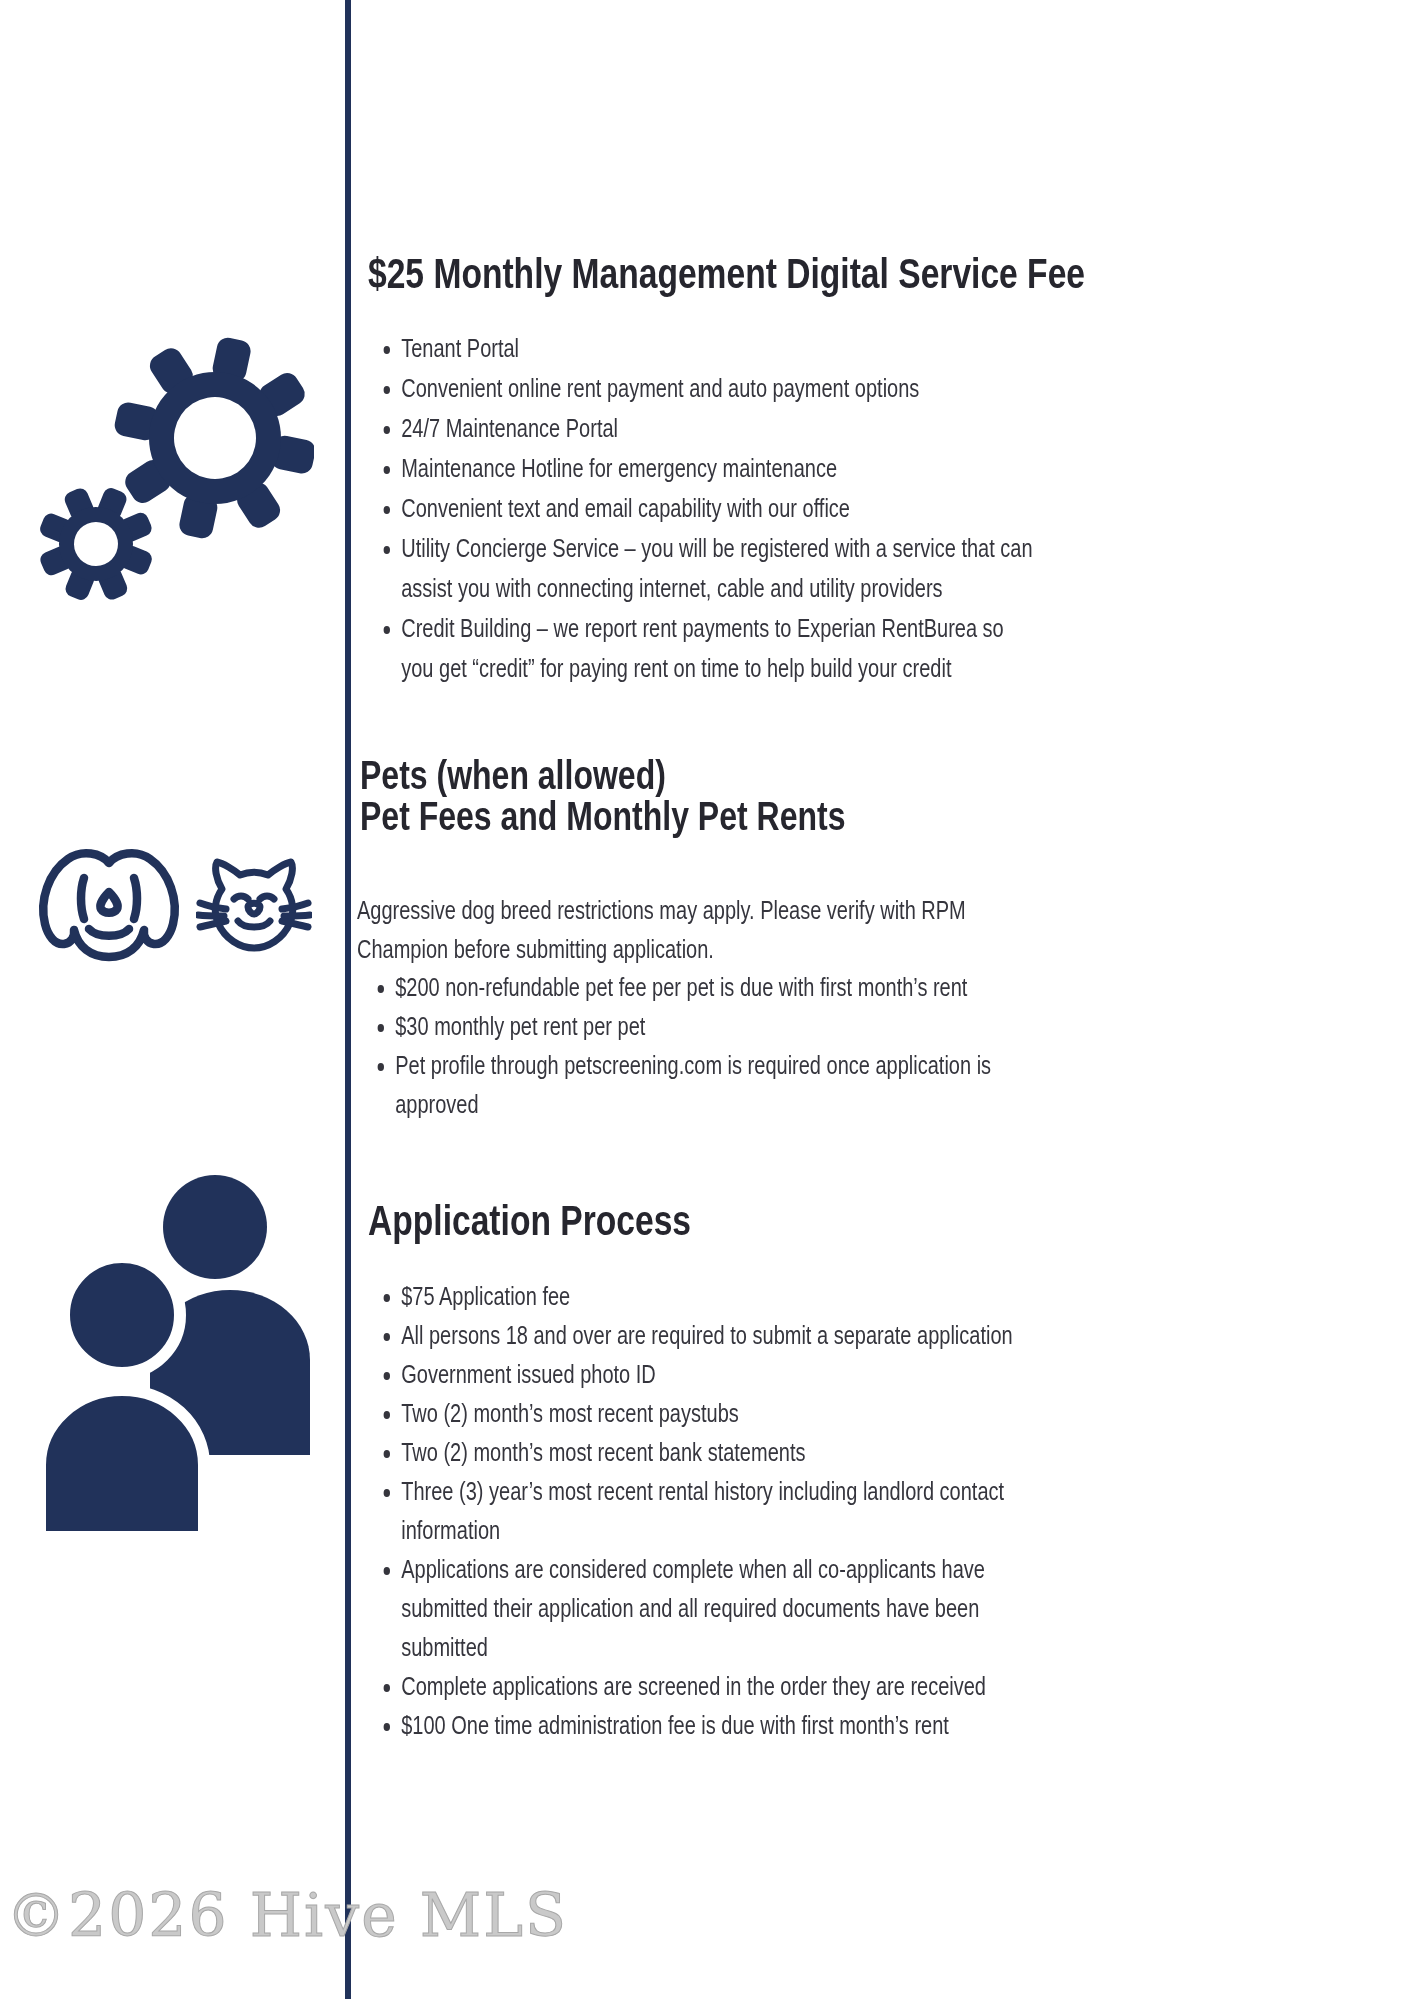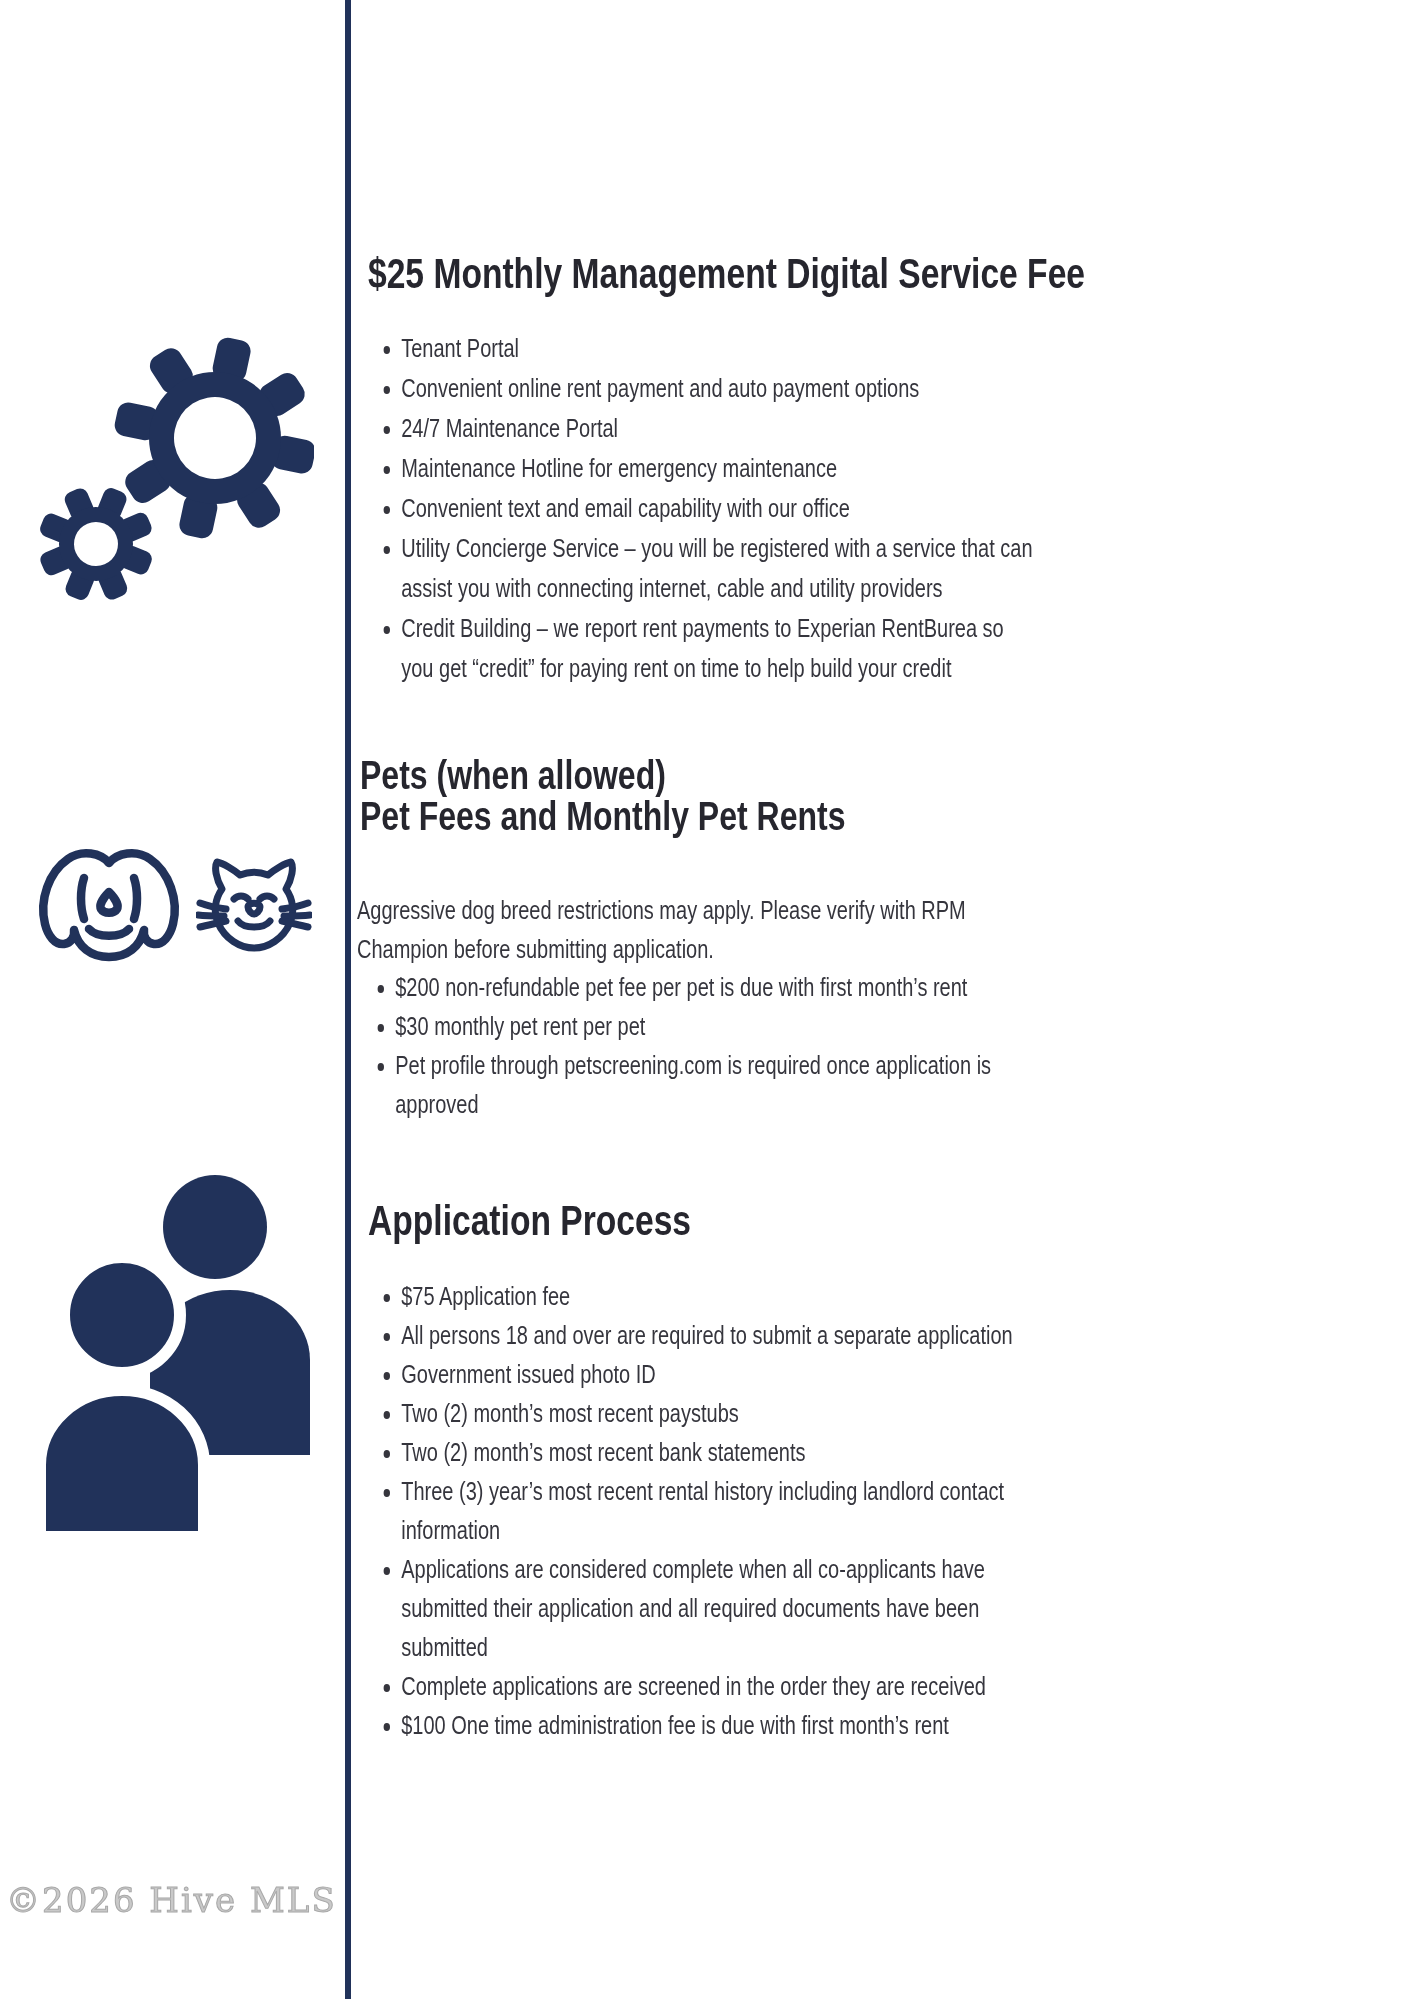--- a/index.html
+++ b/index.html
@@ -34,21 +34,21 @@
     margin:0;padding-left:24px;list-style:disc outside;width:1100px;
   }
   ul.bullets li{
     font-size:25px;white-space:pre-line;color:var(--text);
   }
   ul.lh40 li{line-height:40px;}
   ul.lh39 li{line-height:39px;}
   .watermark{
     position:absolute;left:6px;top:1880px;
     font-family:"DejaVu Serif","Liberation Serif",serif;
-    font-size:34px;letter-spacing:2px;
+    font-size:60px;letter-spacing:2px;
     color:var(--wm);
     -webkit-text-stroke:1px #a8a8a8;
   }
   svg .stroke{fill:none;stroke:var(--accent);stroke-linecap:round;stroke-linejoin:round;}
   svg .fillnavy{fill:var(--accent);}
 </style>
 </head>
 <body>
 
 <div class="page">

